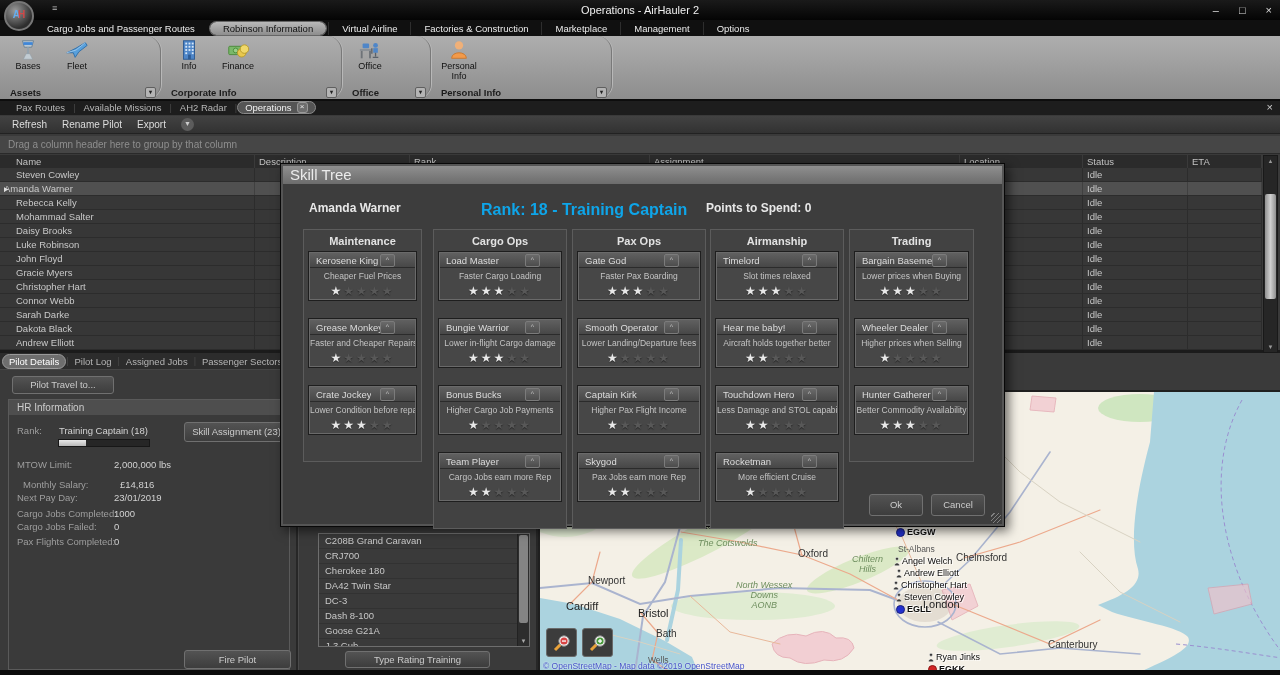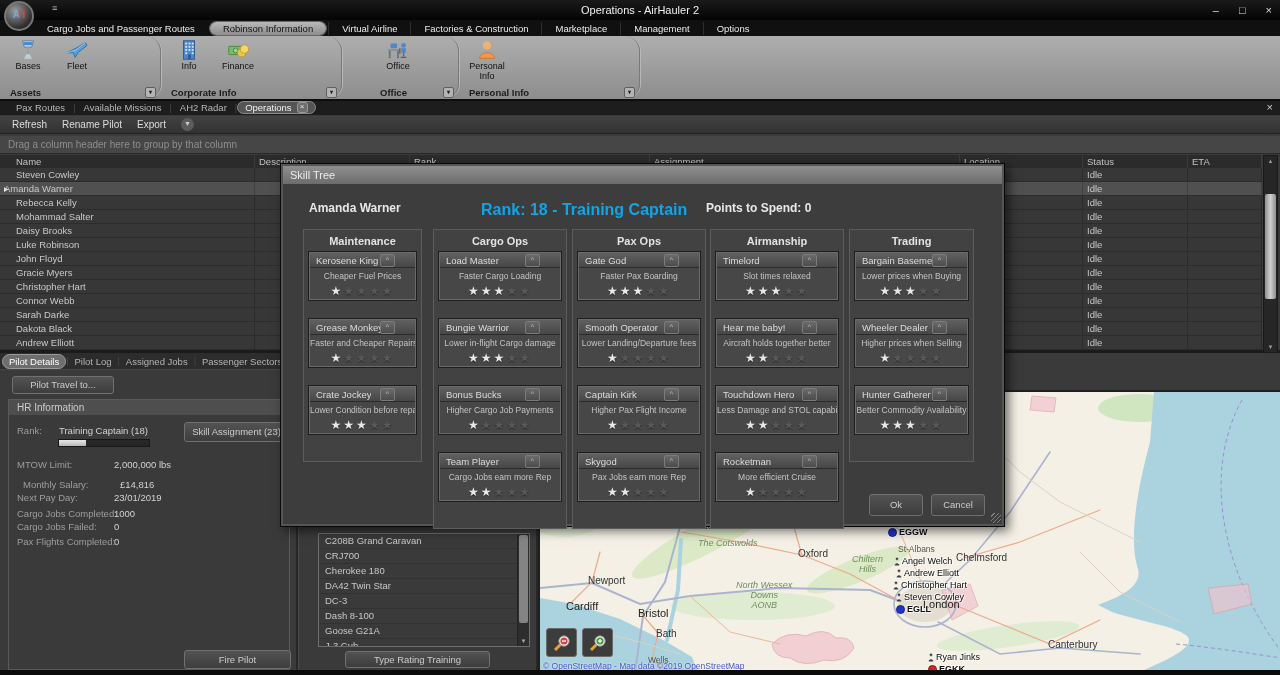--- a/index.html
+++ b/index.html
@@ -98,21 +98,21 @@
   .mname.airport{font-weight:bold;}
   .adot{width:7px;height:7px;border-radius:50%;display:inline-block;}
   .adot.blue{background:#2330cf;border:1px solid #18207f;}
   .adot.red{background:#d02525;border:1px solid #8f1616;}
   .mapzoom{position:absolute;left:6px;top:236px;display:flex;gap:5px;}
   .zbtn{width:29px;height:27px;background:#3c3c3c;border:1px solid #6a6a6a;border-radius:3px;display:flex;align-items:center;justify-content:center;cursor:pointer;}
   .attrib{position:absolute;left:3px;bottom:1px;font-size:8.5px;color:#4753c8;text-shadow:0 0 2px #fff;}
   
   .dialog{position:absolute;left:280px;top:163px;width:725px;height:364px;background:#3d3d3d;border:1px solid #080808;
           box-shadow:inset 0 0 0 2px #555,4px 4px 10px rgba(0,0,0,.55);z-index:50;box-sizing:border-box;}
-  .dlgtitle{height:18px;margin:2px;background:linear-gradient(#8f8f8f,#6c6c6c);color:#ebebeb;font-size:11px;line-height:18px;padding-left:7px;}
+  .dlgtitle{height:18px;margin:2px;background:linear-gradient(#8f8f8f,#6c6c6c);color:#ebebeb;font-size:15px;line-height:18px;padding-left:7px;}
   .dlgname{position:absolute;left:28px;top:37px;font-size:12px;font-weight:bold;color:#e8e8e8;}
   .dlgrank{position:absolute;left:200px;top:37px;font-size:16px;font-weight:bold;color:#0ea5e9;}
   .dlgpoints{position:absolute;left:425px;top:37px;font-size:12px;font-weight:bold;color:#e8e8e8;}
   .scol{position:absolute;top:65px;border:1px solid #5c5c5c;background:#424242;padding-bottom:8px;box-sizing:border-box;}
   .scoltitle{font-size:11px;font-weight:bold;color:#e2e2e2;text-align:center;height:22px;line-height:22px;}
   .skill{margin:0 5px 19px;border:1px solid #6a6a6a;outline:1px solid #1e1e1e;background:#474747;height:46px;overflow:hidden;}
   .skillhead{height:14px;background:linear-gradient(#606060,#474747);border-bottom:1px solid #2b2b2b;display:flex;align-items:center;justify-content:space-between;padding:0 20px 0 6px;}
   .skillname{font-size:9.5px;color:#ddd;white-space:nowrap;overflow:hidden;}
   .collapse{width:13px;height:11px;border:1px solid #7b7b7b;background:linear-gradient(#6a6a6a,#4c4c4c);color:#c0c0c0;font-size:7px;line-height:9px;text-align:center;border-radius:2px;cursor:pointer;flex:none;}
   .skilldesc{font-size:8.5px;color:#c4c4c4;text-align:center;margin-top:3px;white-space:nowrap;overflow:hidden;}
@@ -212,21 +212,21 @@
             </svg>
           </div>
           <div class="rlabel">Finance</div>
         </div>
       </div>
       <div class="rgrouplabel">
         <span class="glabtext">Corporate Info</span>
         <span class="launcher">▾</span>
       </div>
     </div>
-    <div class="rgroup" style="width: 88px; padding-left: 28px;">
+    <div class="rgroup" style="width: 88px;">
       <div class="rbtns">
         <div class="rbtn">
           <div class="ricon">
             <svg width="24" height="24" viewBox="0 0 26 26">
               <rect x="2" y="12" width="13" height="2" fill="#8a8f94"></rect>
               <rect x="3" y="14" width="2" height="8" fill="#6e7378"></rect>
               <rect x="12" y="14" width="2" height="8" fill="#6e7378"></rect>
               <rect x="5" y="6" width="7" height="5" rx="1" fill="#4f86c8"></rect>
               <circle cx="19" cy="8" r="2.6" fill="#4f86c8"></circle>
               <path d="M16.5 11 h5 v5 h-5 Z" fill="#4f86c8"></path>
@@ -545,21 +545,21 @@
 Hills</div>
         <div class="mlabel area" style="left: 196px; top: 203px;">North Wessex
 Downs
 AONB</div>
         <div class="mlabel small" style="left: 358px; top: 157px;">St-Albans</div>
         <div class="mlabel city" style="left: 383px; top: 212px;">London</div>
         <div class="mlabel town" style="left: 416px; top: 165px;">Chelmsford</div>
         <div class="mlabel town" style="left: 508px; top: 252px;">Canterbury</div>
       </div>
     <div id="mapMarkers">
-        <div class="mmarker" style="left: 348px; top: 140px;">
+        <div class="mmarker" style="left: 356px; top: 140px;">
           <span class="adot blue"></span>
           <span class="mname airport">EGGW</span>
         </div>
         <div class="mmarker" style="left: 354px; top: 169px;">
           <span class="picon"><svg width="6" height="9" viewBox="0 0 6 9">
               <circle cx="3" cy="1.8" r="1.6" fill="#3a3a3a" stroke="#fff" stroke-width=".5"></circle>
               <path d="M.5 8.8 C.5 5 5.5 5 5.5 8.8 Z" fill="#3a3a3a" stroke="#fff" stroke-width=".5"></path>
             </svg></span>
           <span class="mname">Angel Welch</span>
         </div>

